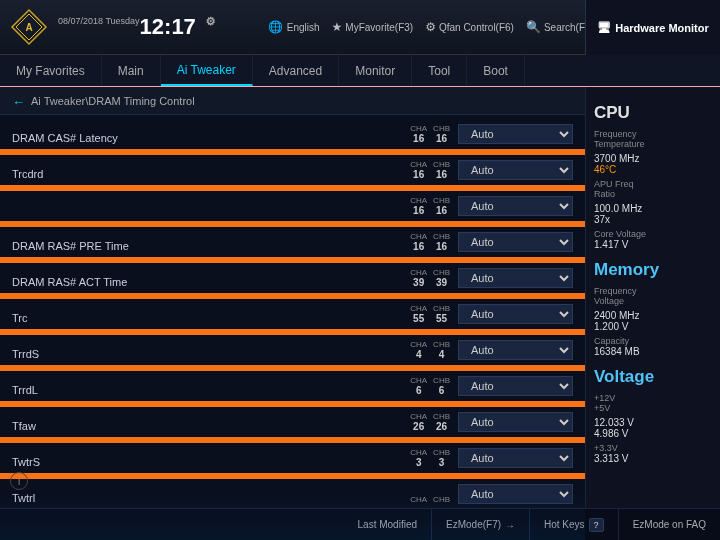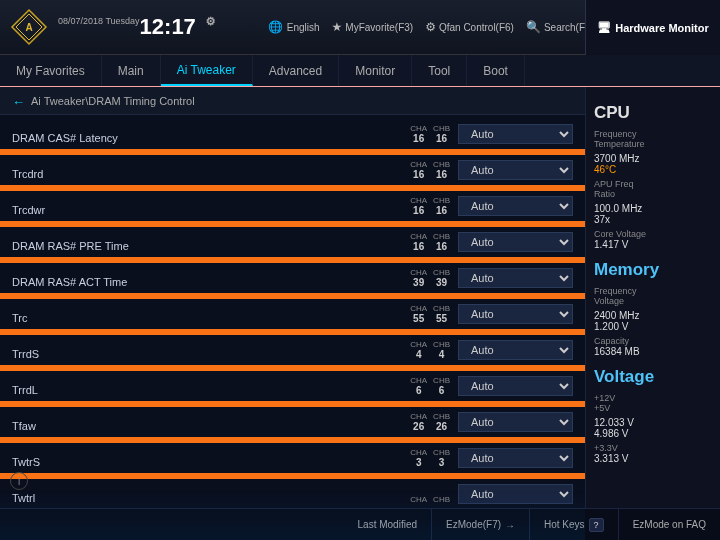--- a/index.html
+++ b/index.html
@@ -402,21 +402,20 @@
             <span class="channel-label">CHB</span>
             <span class="channel-value">16</span>
           </div>
         </div>
         <select class="setting-dropdown">
           <option>Auto</option>
         </select>
       </div>
 
       <div class="setting-row">
-        <span class="setting-name">Trcdwr</span>
         <div class="setting-channels">
           <div class="channel-group">
             <span class="channel-label">CHA</span>
             <span class="channel-value">16</span>
           </div>
           <div class="channel-group">
             <span class="channel-label">CHB</span>
             <span class="channel-value">16</span>
           </div>
         </div>

